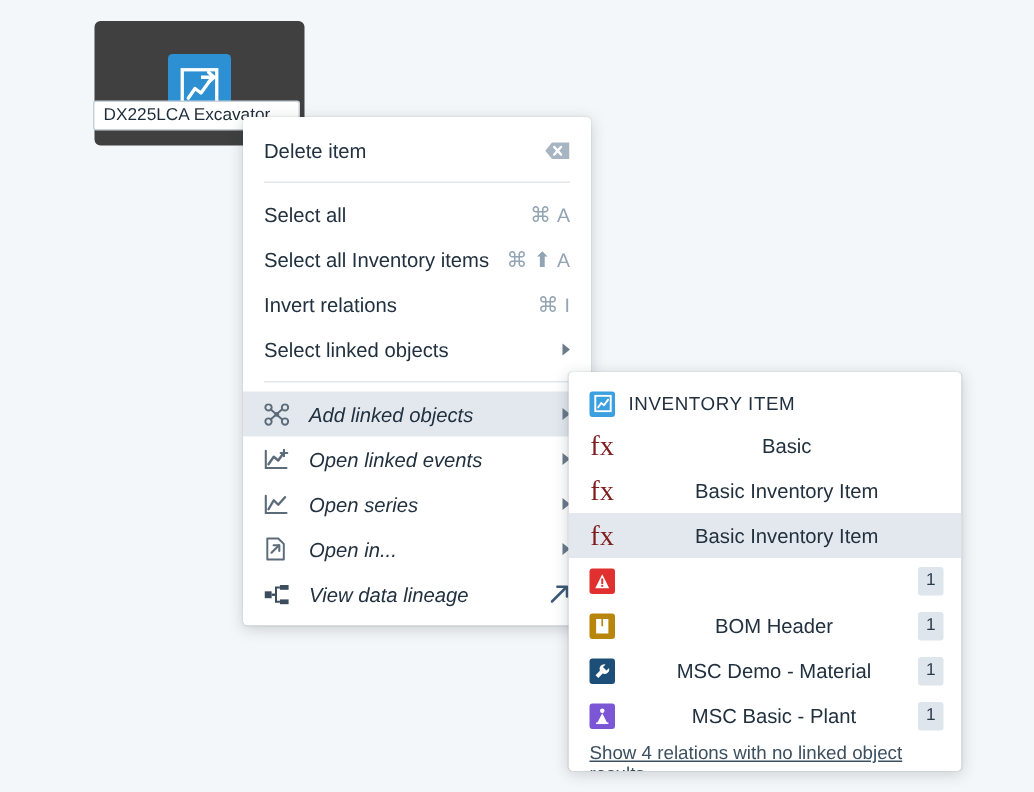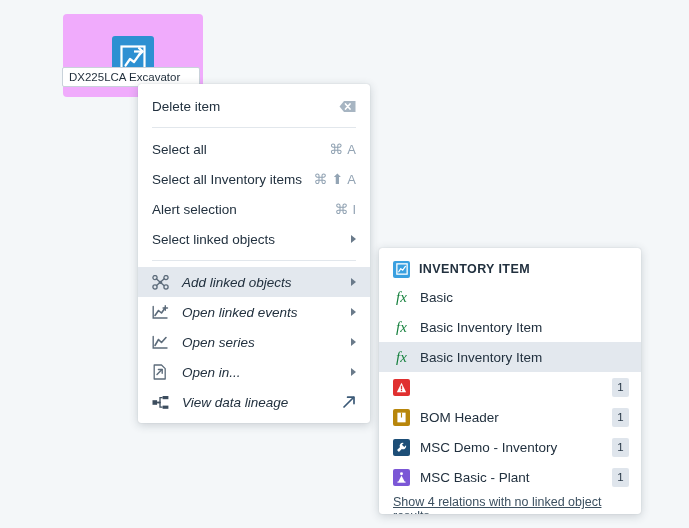--- a/index.html
+++ b/index.html
@@ -10,21 +10,21 @@
     background: #f4f7f9;
     font-family: "Liberation Sans", sans-serif;
     -webkit-font-smoothing: antialiased;
   }
   #root { position: relative; width: 689px; height: 528px; }
 
   
   .desk-item {
     position: absolute; left: 63px; top: 14px;
     width: 140px; height: 83px;
-    background: #f0abfc; border-radius: 4px;
+    background: #404040; border-radius: 4px;
   }
   .desk-icon {
     position: absolute; left: 49px; top: 22px;
     width: 42px; height: 45px;
     background: #2d90d2;
     border-radius: 3px;
     display: flex; align-items: center; justify-content: center;
   }
   .desk-label {
     position: absolute; left: -1px; top: 53px;
@@ -33,27 +33,26 @@
     border: 1px solid #c9d2da;
     border-radius: 2px;
     font-size: 11.5px; color: #1f2d3a;
     line-height: 18px;
     padding-left: 6px;
     white-space: nowrap; overflow: hidden;
   }
 
   
   .ctx-menu {
-    position: absolute; left: 138px; top: 78px;
+    position: absolute; left: 162px; top: 78px;
     width: 232px;
     background: #ffffff;
     border-radius: 3px;
     box-shadow: 0 2px 10px rgba(30,45,60,0.20), 0 0 1px rgba(30,45,60,0.25);
     padding: 7px 0 6px 0;
-    margin-top: 6px;
   }
   .mi {
     position: relative;
     display: flex; align-items: center;
     height: 30px;
     padding: 0 14px 0 14px;
     font-size: 13.5px;
     color: #22313f;
     cursor: default;
     white-space: nowrap;
@@ -91,21 +90,21 @@
     width: 262px; height: 266px;
     background: #ffffff;
     border-radius: 3px;
     box-shadow: 0 2px 10px rgba(30,45,60,0.20), 0 0 1px rgba(30,45,60,0.25);
     padding: 8px 0 0 0;
     overflow: hidden;
   }
   .sub-head {
     display: flex; align-items: center;
     height: 26px; padding: 0 14px;
-    font-size: 12.5px; font-weight: bold;
+    font-size: 12.5px; font-weight: normal;
     letter-spacing: .4px;
     color: #22313f;
   }
   .sub-head .hico {
     width: 17px; height: 17px; border-radius: 2px;
     background: #3aa0e0; margin-right: 9px;
     display: flex; align-items: center; justify-content: center;
     flex: 0 0 auto;
   }
   .sub-row {
@@ -114,34 +113,33 @@
     font-size: 13.5px; color: #22313f;
     white-space: nowrap;
   }
   .sub-row.hl { background: #e3e8ee; }
   .sub-row .sico {
     width: 17px; height: 17px; margin-right: 10px;
     flex: 0 0 auto;
     display: flex; align-items: center; justify-content: center;
     border-radius: 2px;
   }
-  .sub-row .slabel { flex: 1 1 auto; }
+  .sub-row .slabel { flex: 1 1 auto; text-align: center; }
   .badge {
     margin-left: auto;
     min-width: 17px; height: 19px;
     background: #dfe5ec; border-radius: 2px;
     color: #2b3a49; font-size: 11.5px;
     display: flex; align-items: center; justify-content: center;
     padding: 0 5px;
   }
   .fx {
     font-family: "Liberation Serif", serif;
-    font-style: italic;
-    font-size: 15px;
-    color: #15803d;
+    font-size: 19px;
+    color: #7f1d1d;
     line-height: 1;
   }
   .sub-foot {
     padding: 3px 14px 0 14px;
     font-size: 12.5px;
   }
   .sub-foot a {
     color: #3c5060; text-decoration: underline;
     cursor: pointer;
   }
@@ -188,21 +186,21 @@
     <div class="mi">
       <span class="mlabel">Select all Inventory items</span>
       <span class="shortcut">
         <span class="kbd-cmd">⌘</span>
         <span class="kbd-cmd">⬆</span>
         <span class="kbd-letter">A</span>
       </span>
     </div>
 
     <div class="mi">
-      <span class="mlabel">Alert selection</span>
+      <span class="mlabel">Invert relations</span>
       <span class="shortcut">
         <span class="kbd-cmd">⌘</span>
         <span class="kbd-letter">I</span>
       </span>
     </div>
 
     <div class="mi">
       <span class="mlabel">Select linked objects</span>
       <span class="arrow"></span>
     </div>
@@ -334,21 +332,21 @@
       <span class="slabel">BOM Header</span>
       <span class="badge">1</span>
     </div>
 
     <div class="sub-row">
       <span class="sico" style="background:#1d4e77;">
         <svg width="13" height="13" viewBox="0 0 14 14">
           <path d="M9.4 2.1 a3.4 3.4 0 0 0 -4.1 4.6 L2.2 9.8 l2 2 3.1 -3.1 a3.4 3.4 0 0 0 4.6 -4.1 L10 6.5 L7.5 4 Z" fill="#ffffff"></path>
         </svg>
       </span>
-      <span class="slabel">MSC Demo - Inventory</span>
+      <span class="slabel">MSC Demo - Material</span>
       <span class="badge">1</span>
     </div>
 
     <div class="sub-row">
       <span class="sico" style="background:#7b57d6;">
         <svg width="13" height="13" viewBox="0 0 14 14">
           <circle cx="7" cy="3" r="1.6" fill="#ffffff"></circle>
           <path d="M7 4.8 L3.4 11.8 H10.6 Z" fill="#ffffff"></path>
           <rect x="2.6" y="11.4" width="8.8" height="1.2" fill="#ffffff"></rect>
         </svg>

